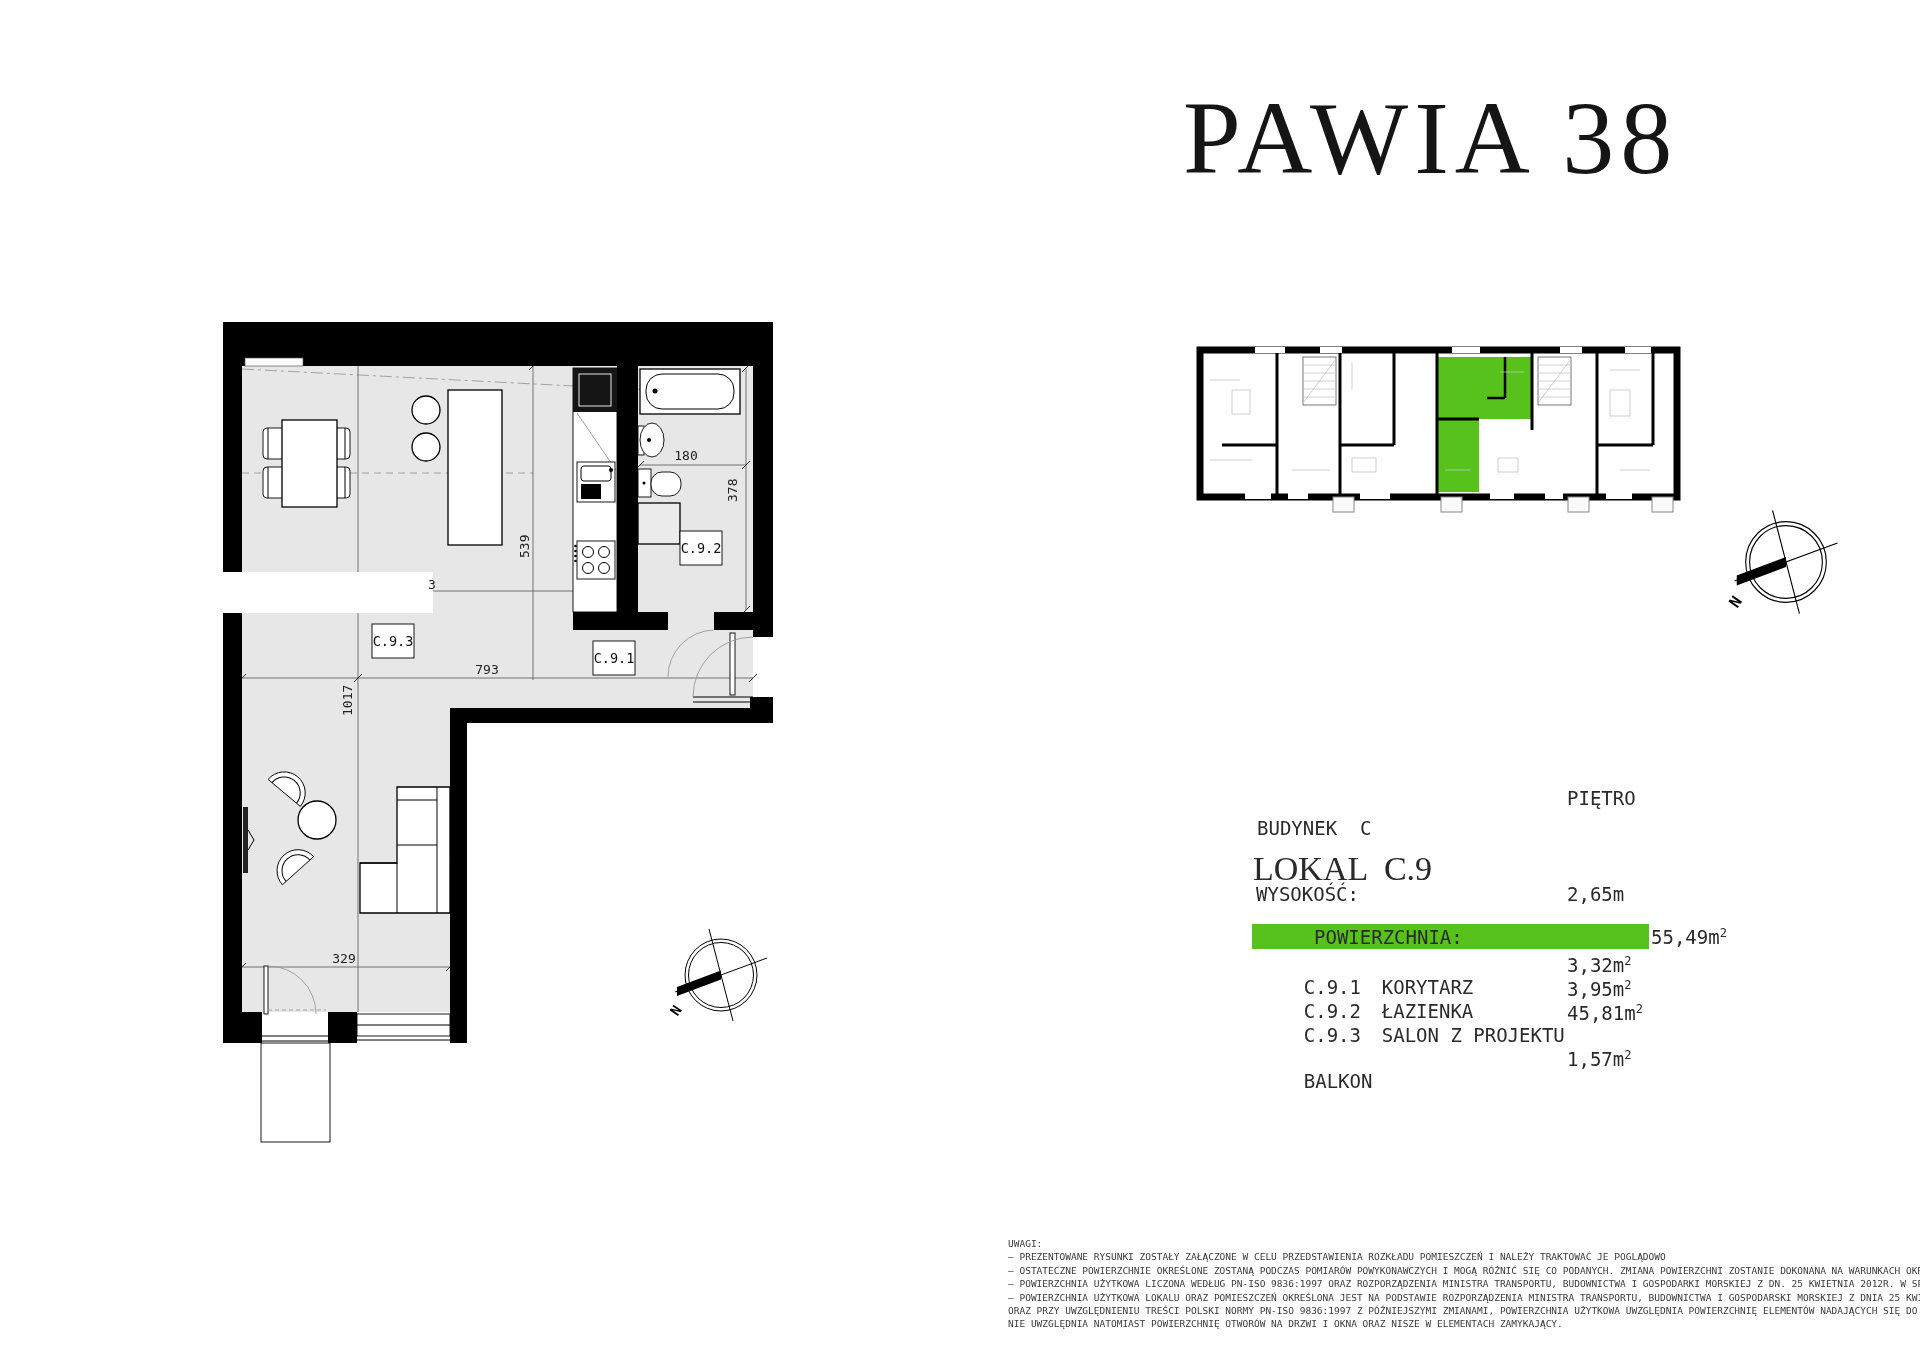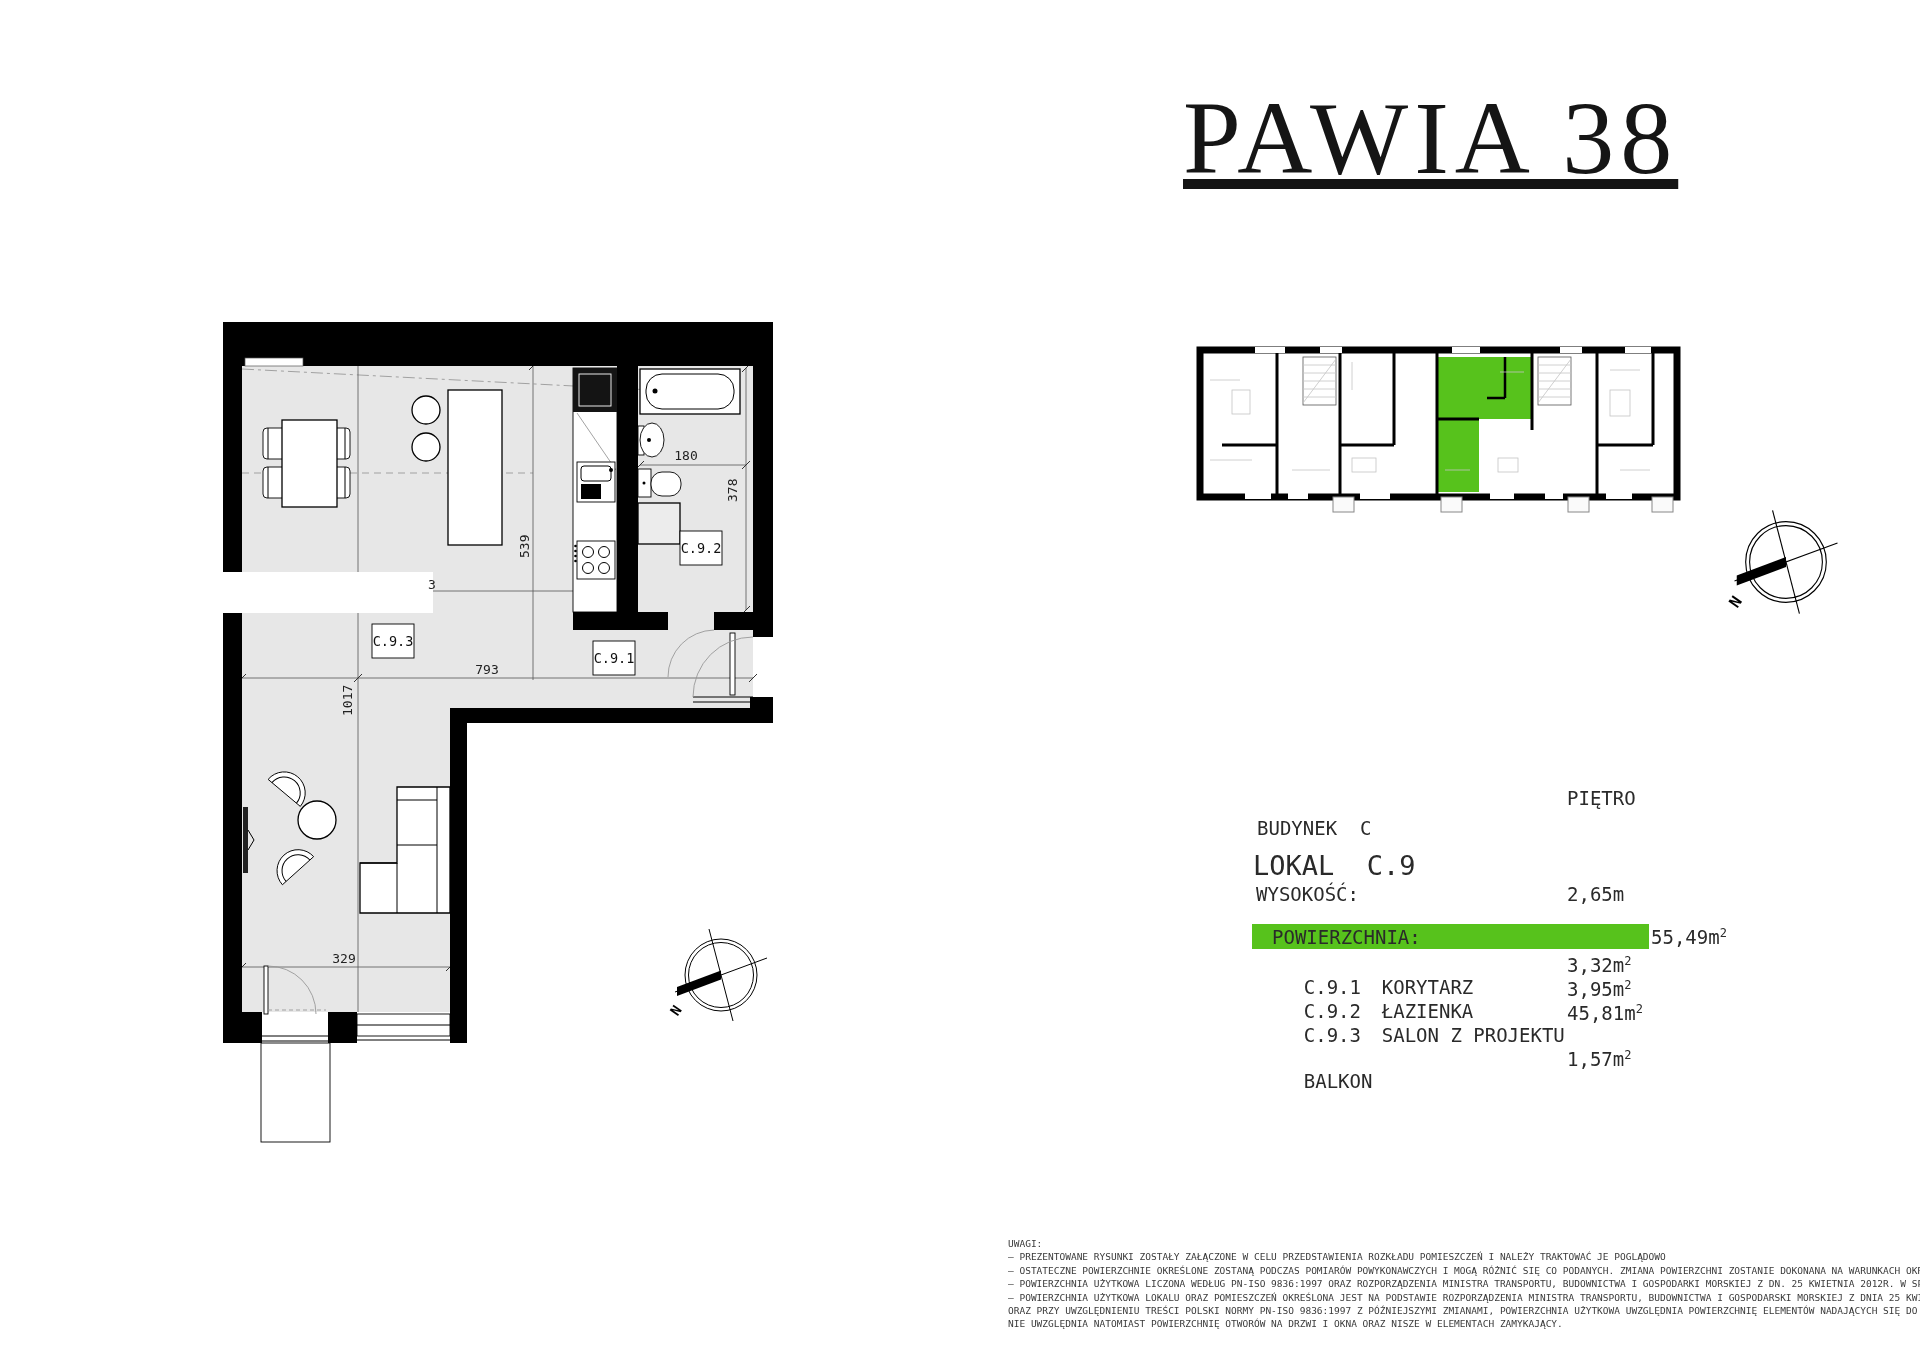--- a/index.html
+++ b/index.html
@@ -1,24 +1,24 @@
 <!DOCTYPE html>
 <html><head>
 <meta charset="utf-8">
 <style>
   html,body{margin:0;padding:0;background:#ffffff;}
   .canvas{position:relative;width:1920px;height:1357px;background:#fff;overflow:hidden;
           font-family:"DejaVu Sans Mono",monospace;color:#222;}
   .plan-svg{position:absolute;left:0;top:0;}
   .title{position:absolute;left:1183px;top:78px;font-family:"Liberation Serif",serif;
-         font-size:104px;letter-spacing:6px;color:#151515;white-space:pre;text-decoration:underline;}
+         font-size:104px;letter-spacing:6px;color:#151515;white-space:pre;}
   
   .info{position:absolute;left:0;top:0;font-size:19px;color:#2a2a2a;}
   .info .lab{position:absolute;white-space:pre;}
-  .lokal{font-size:27px;}
+  .lokal{font-size:34px;font-family:Liberation Serif, serif;}
   .area-bar{position:absolute;left:1252px;top:924px;width:397px;height:25px;background:#57c21c;}
   .irow{position:absolute;left:1258px;width:420px;white-space:pre;}
   .irow .code{display:inline-block;width:78px;}
   .rval{position:absolute;left:309px;top:0;}
   sup{font-size:12px;}
   
   .notes{position:absolute;left:1008px;top:1237px;font-size:9.5px;line-height:13.4px;color:#3a3a3a;}
   .notes div{white-space:pre;}
   
   .w{fill:#000;stroke:none;}
@@ -268,21 +268,21 @@
 <div class="title">PAWIA 38</div>
 
 <div class="info">
   <div class="lab" style="left:1257px;top:817px">BUDYNEK  C</div>
   <div class="lab" style="left:1567px;top:787px">PIĘTRO</div>
   <div class="lab lokal" style="left:1253px;top:850px">LOKAL  C.9</div>
   <div class="lab" style="left:1256px;top:883px">WYSOKOŚĆ:</div>
   <div class="lab" style="left:1567px;top:883px">2,65m</div>
 
   <div class="area-bar"></div>
-  <div class="lab" style="left:1272px;top:926px">POWIERZCHNIA:</div>
+  <div class="lab" style="left:1314px;top:926px">POWIERZCHNIA:</div>
   <div class="lab" style="left:1651px;top:926px"><span>55,49m</span><sup>2</sup></div>
 
   <div class="irow" style="top:954px">
     <span class="code">C.9.1</span><span>KORYTARZ</span>
     <span class="rval"><span>3,32m</span><sup>2</sup></span>
   </div>
   <div class="irow" style="top:978px">
     <span class="code">C.9.2</span><span>ŁAZIENKA</span>
     <span class="rval"><span>3,95m</span><sup>2</sup></span>
   </div>

